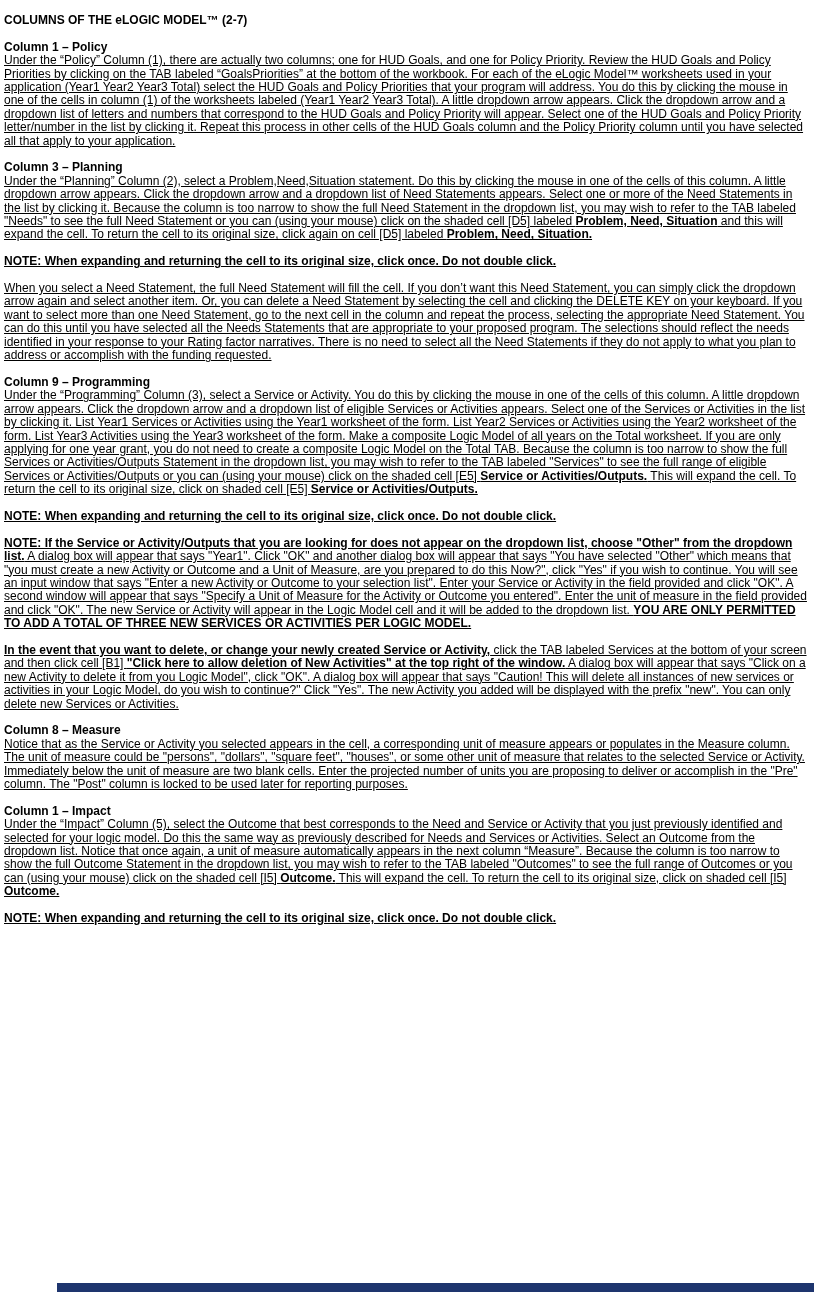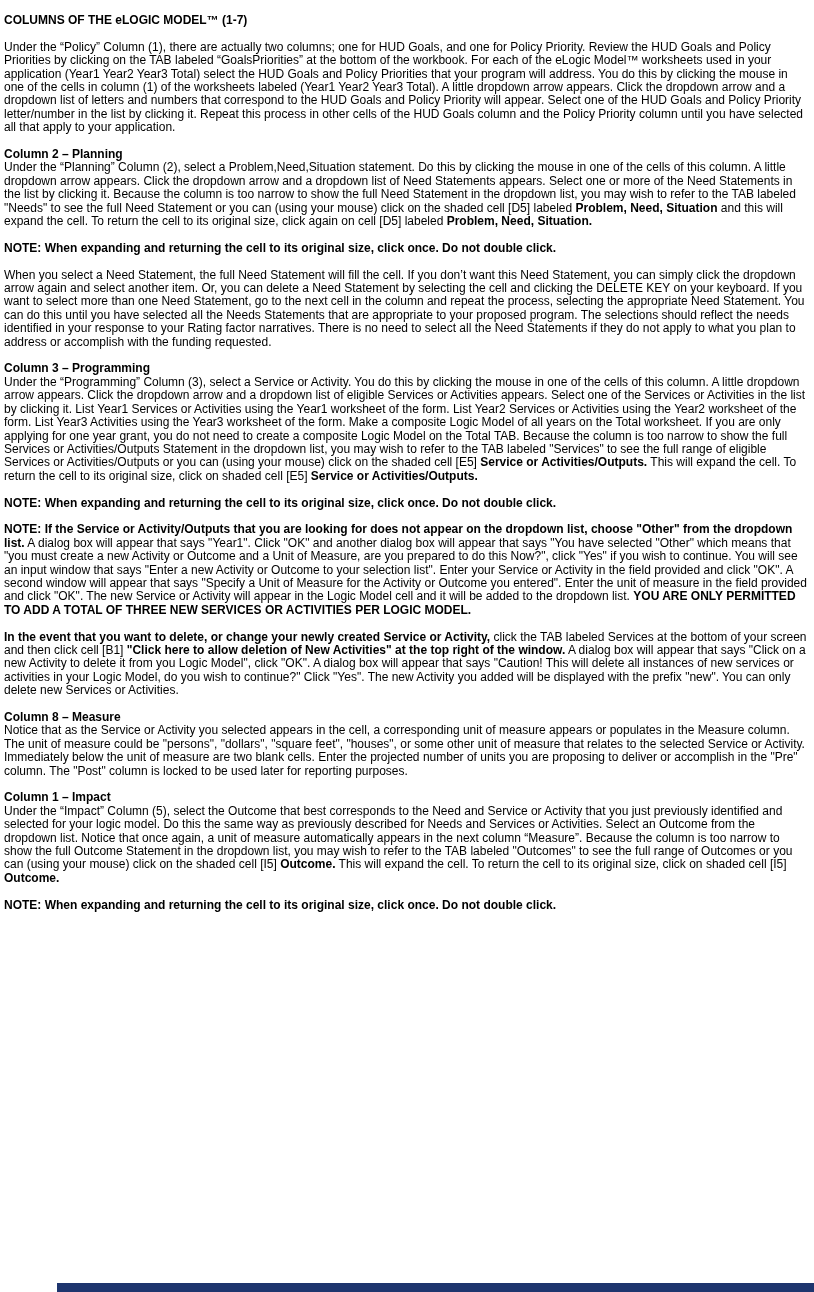--- a/index.html
+++ b/index.html
@@ -14,43 +14,44 @@
     line-height: 13.4px;
     position: relative;
     overflow: hidden;
   }
   .doc {
     padding: 14px 4px 0 4px;
   }
   .blk { margin: 0; }
   .blk.title { font-weight: bold; margin: 0 0 13.4px 0; }
   .blk.heading { font-weight: bold; margin: 0; }
-  .blk.para { margin: 0 0 13.4px 0; }
+  .blk.para { margin: 0 0 13.4px 0; text-decoration: underline; }
   .run { font-weight: normal; }
   .run.bold { font-weight: bold; }
   .bottom-bar {
     position: absolute;
     left: 57px;
     right: 0;
     bottom: 0;
     height: 9px;
   }
 </style>
 </head>
 <body style="background: rgb(255, 255, 255); color: rgb(0, 0, 0);">
 
 <div class="doc">
   <div>
-      <div class="blk title"><span class="run bold">COLUMNS OF THE eLOGIC MODEL™  (1-7)</span></div>
+      <div class="blk title"><span class="run bold">COLUMNS OF THE eLOGIC MODEL™  (2-7)</span></div>
+      <div class="blk heading"><span class="run bold">Column 1 – Policy</span></div>
       <div class="blk para"><span class="run">Under the “Policy” Column (1), there are actually two columns; one for HUD Goals, and one for Policy Priority.  Review the HUD Goals and Policy Priorities by clicking on the TAB labeled “GoalsPriorities” at the bottom of the workbook.  For each of the eLogic Model™ worksheets used in your application (Year1 Year2 Year3 Total) select the HUD Goals and Policy Priorities that your program will address. You do this by clicking the mouse in one of the cells in column (1) of the worksheets labeled (Year1 Year2 Year3 Total).  A little dropdown arrow appears.  Click the dropdown arrow and a dropdown list of letters and numbers that correspond to the HUD Goals and Policy Priority will appear. Select one of the HUD Goals and Policy Priority letter/number in the list by clicking it.  Repeat this process in other cells of the HUD Goals column and the Policy Priority column until you have selected all that apply to your application.</span></div>
-      <div class="blk heading"><span class="run bold">Column 2 – Planning</span></div>
+      <div class="blk heading"><span class="run bold">Column 3 – Planning</span></div>
       <div class="blk para"><span class="run">Under the “Planning” Column (2), select a Problem,Need,Situation statement.  Do this by clicking the mouse in one of the cells of this column.  A little dropdown arrow appears.  Click the dropdown arrow and a dropdown list of Need Statements appears.  Select one or more of the Need Statements in the list by clicking it.  Because the column is too narrow to show the full Need Statement in the dropdown list, you may wish to refer to the TAB labeled "Needs" to see the full Need Statement or you can (using your mouse) click on the shaded cell [D5] labeled </span><span class="run bold">Problem, Need, Situation</span><span class="run"> and this will expand the cell.  To return the cell to its original size,  click again on cell [D5] labeled </span><span class="run bold">Problem, Need, Situation.</span></div>
       <div class="blk para"><span class="run bold">NOTE: When expanding and returning the cell to its original size, click once. Do not double click.</span></div>
       <div class="blk para"><span class="run">When you select a Need Statement, the full Need Statement will fill the cell.  If you don’t want this Need Statement, you can simply click the dropdown arrow again and select another item.  Or, you can delete a Need Statement by selecting the cell and clicking the DELETE KEY on your keyboard.  If you want to select more than one Need Statement, go to the next cell in the column and repeat the process, selecting the appropriate Need Statement.  You can do this until you have selected all the Needs Statements that are appropriate to your proposed program.  The selections should reflect the needs identified in your response to your Rating factor narratives.  There is no need to select all the Need Statements if they do not apply to what you plan to address or accomplish with the funding requested.</span></div>
-      <div class="blk heading"><span class="run bold">Column 3 – Programming</span></div>
+      <div class="blk heading"><span class="run bold">Column 9 – Programming</span></div>
       <div class="blk para"><span class="run">Under the “Programming” Column (3), select a Service or Activity.  You do this by clicking the mouse in one of the cells of this column.  A little dropdown arrow appears.  Click the dropdown arrow and a dropdown list of eligible Services or Activities appears.  Select one of the Services or Activities in the list by clicking it. List Year1 Services or Activities using the Year1 worksheet of the form.  List Year2 Services or Activities using the Year2 worksheet of the form.  List Year3 Activities using the Year3 worksheet of the form.  Make a composite Logic Model of all years on the Total worksheet.  If you are only applying for one year grant, you do not need to create a composite Logic Model on the Total TAB.  Because the column is too narrow to show the full Services or Activities/Outputs Statement in the dropdown list, you may wish to refer to the TAB labeled "Services" to see the full range of eligible Services or Activities/Outputs or you can (using your mouse) click on the shaded cell [E5] </span><span class="run bold">Service or Activities/Outputs.</span><span class="run"> This will expand the cell. To return the cell to its original size, click on shaded cell [E5] </span><span class="run bold">Service or Activities/Outputs.</span></div>
       <div class="blk para"><span class="run bold">NOTE: When expanding and returning the cell to its original size, click once. Do not double click.</span></div>
       <div class="blk para"><span class="run bold">NOTE: If the Service or Activity/Outputs that you are looking for does not appear on the dropdown list, choose "Other" from the dropdown list.</span><span class="run"> A dialog box will appear that says "Year1". Click "OK" and another dialog box will appear that says "You have selected "Other" which means that "you must create a new Activity or Outcome and a Unit of Measure, are you prepared to do this Now?", click "Yes" if you wish to continue.  You will see an input window that says "Enter a new Activity or Outcome to your selection list". Enter your Service or Activity in the field provided and click "OK".  A second window will appear that says "Specify a Unit of Measure for the Activity or Outcome you entered". Enter the unit of measure in the field provided and click "OK".  The new Service or Activity will appear in the Logic Model cell and it will be added to the dropdown list.  </span><span class="run bold">YOU ARE ONLY PERMITTED TO ADD A TOTAL OF THREE NEW SERVICES OR ACTIVITIES PER LOGIC MODEL.</span></div>
       <div class="blk para"><span class="run bold">In the event that you want to delete, or change your newly created Service or Activity,</span><span class="run"> click the TAB labeled Services at the bottom of your screen and then click cell [B1] </span><span class="run bold">"Click here to allow deletion of New Activities" at the top right of the window.</span><span class="run">  A dialog box will appear that says "Click on a new Activity to delete it from you Logic Model", click "OK".  A dialog box will appear that says "Caution! This will delete all instances of new services or activities in your Logic Model, do you wish to continue?" Click "Yes".  The new Activity you added will be displayed with the prefix "new".  You can only delete new Services or Activities.</span></div>
       <div class="blk heading"><span class="run bold">Column 8 – Measure</span></div>
       <div class="blk para"><span class="run">Notice that as the Service or Activity you selected appears in the cell, a corresponding unit of measure appears or populates in the Measure column.  The unit of measure could be "persons", "dollars", "square feet", "houses", or some other unit of measure that relates to the selected Service or Activity.  Immediately below the unit of measure are two blank cells.  Enter the projected number of units you are proposing to deliver or accomplish in the "Pre" column.  The "Post" column is locked to be used later for reporting purposes.</span></div>
       <div class="blk heading"><span class="run bold">Column 1 – Impact</span></div>
       <div class="blk para"><span class="run">Under the “Impact” Column (5), select the Outcome that best corresponds to the Need and Service or Activity that you just previously identified and selected for your logic model. Do this the same way as previously described for Needs and Services or Activities.  Select an Outcome from the dropdown list.  Notice that once again, a unit of measure automatically appears in the next column “Measure”. Because the column is too narrow to show the full Outcome Statement in the dropdown list, you may wish to refer to the TAB labeled "Outcomes" to see the full range of Outcomes or you can (using your mouse) click on the shaded cell [I5] </span><span class="run bold">Outcome.</span><span class="run"> This will expand the cell. To return the cell to its original size, click on shaded cell [I5] </span><span class="run bold">Outcome.</span></div>
       <div class="blk para"><span class="run bold">NOTE: When expanding and returning the cell to its original size, click once. Do not double click.</span></div>
     </div>

